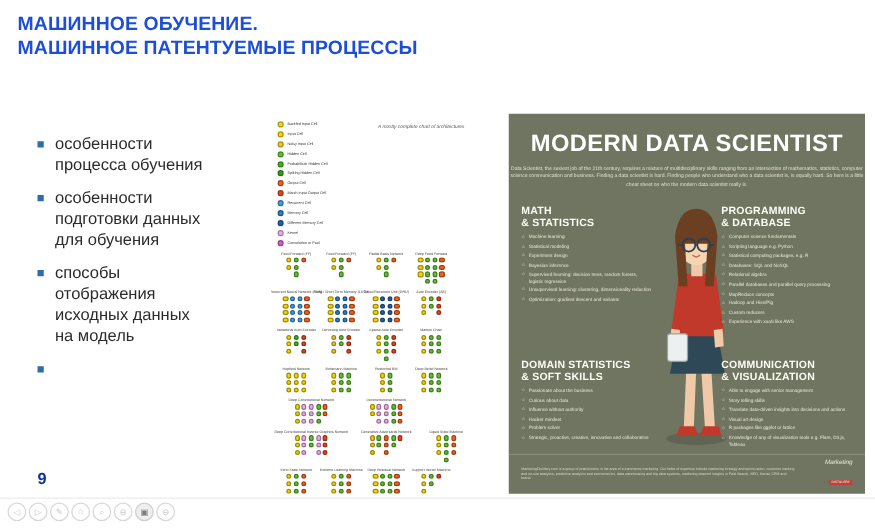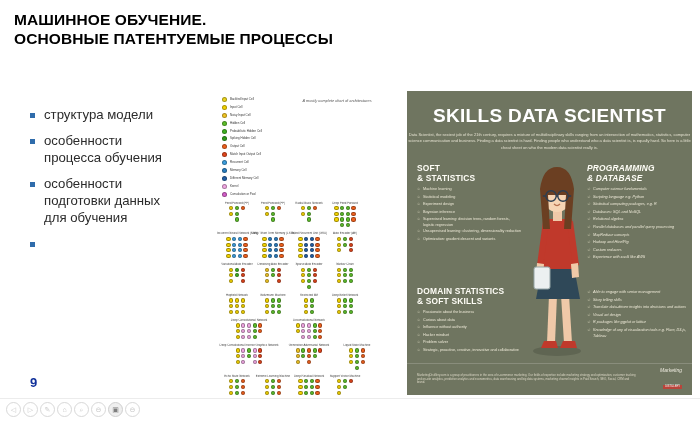--- a/index.html
+++ b/index.html
@@ -7,21 +7,21 @@
     width: 700px; height: 425px;
     background: #ffffff;
     font-family: "Liberation Sans", sans-serif;
     overflow: hidden;
   }
   #app { position: relative; width: 700px; height: 425px; background: #fff; }
 
   
   .title-block { position: absolute; left: 14px; top: 10px; width: 540px; }
   .title-line {
-    color: #000000; font-weight: bold; font-size: 15.5px;
+    color: #1d4ed8; font-weight: bold; font-size: 15.5px;
     letter-spacing: .1px; line-height: 19px; white-space: nowrap;
   }
 
   
   .logo { position: absolute; left: 586px; top: 24px; width: 106px; height: 44px;
           display: flex; align-items: center; gap: 6px; }
   .logo-mark { width: 40px; height: 40px; flex: 0 0 40px; }
   .logo-text { font-size: 9.5px; font-weight: bold; color: #16345e; line-height: 12px; }
 
   
@@ -68,21 +68,21 @@
     text-align: center; font-size: 19px; font-weight: bold; letter-spacing: .3px;
     margin-top: 14px; color: #ffffff;
   }
   .ds-intro {
     margin: 6px 16px 0 16px; font-size: 3.6px; line-height: 5.4px; text-align: center;
     color: #e3e0cf; transform: scale(1.12); transform-origin: top center;
   }
   .ds-cols { position: absolute; top: 72px; left: 0; width: 285px; }
   .ds-sec { position: absolute; width: 104px; }
   .ds-sec.left { left: 10px; }
-  .ds-sec.right { left: 180px; font-style: italic; }
+  .ds-sec.right { left: 170px; }
   .ds-sec.row2 { top: 123px; }
   .ds-h { font-size: 8.4px; font-weight: bold; line-height: 10px; color: #fefdf6;
           letter-spacing: .2px; }
   .ds-ul { margin-top: 4px; }
   .ds-li { display: flex; align-items: flex-start; margin-bottom: 2.6px; }
   .ds-star { font-size: 3.6px; line-height: 5px; color: #efe9cf; margin-right: 2.5px; }
   .ds-txt { font-size: 3.3px; line-height: 4.6px; color: #ece8d6;
             transform: scale(1.14); transform-origin: left top; width: 86px; }
 
   
@@ -112,36 +112,36 @@
             color: #c8c8c8; font-size: 7px; background: #fff; }
   .tb-btn.dark { background: #efefef; color: #7e7e7e; border-color: #cfcfcf; }
 </style>
 </head>
 <body>
 
 <div id="app">
 
   <div class="title-block">
     <div class="title-line">МАШИННОЕ ОБУЧЕНИЕ.</div>
-    <div class="title-line">ОСНОВНЫЕ ПАТЕНТУЕМЫЕ ПРОЦЕССЫ</div>
+    <div class="title-line">МАШИННОЕ ПАТЕНТУЕМЫЕ ПРОЦЕССЫ</div>
   </div>
 
 
   <div class="bullets">
       <div class="bullet">
         <span class="bullet-mark" style="background: rgb(47, 108, 171);"></span>
-        <span class="bullet-text">структура модели</span>
-      </div>
-      <div class="bullet">
-        <span class="bullet-mark" style="background: rgb(47, 108, 171);"></span>
         <span class="bullet-text">особенности<br>процесса обучения</span>
       </div>
       <div class="bullet">
         <span class="bullet-mark" style="background: rgb(47, 108, 171);"></span>
         <span class="bullet-text">особенности<br>подготовки данных<br>для обучения</span>
+      </div>
+      <div class="bullet">
+        <span class="bullet-mark" style="background: rgb(47, 108, 171);"></span>
+        <span class="bullet-text">способы<br>отображения<br>исходных данных<br>на модель</span>
       </div>
       <div class="bullet">
         <span class="bullet-mark" style="background: rgb(47, 108, 171);"></span>
       </div>
     </div>
 
   <div class="nn-poster">
     <div class="nn-head">
       <div class="nn-legend">
           <div class="legend-row">
@@ -753,21 +753,21 @@
             </div>
             <div class="nn-col">
               <span class="d" style="background: rgb(226, 69, 27);"></span>
             </div>
           </div>
         </div>
       </div>
   </div>
 
   <div class="ds">
-    <div class="ds-title">SKILLS DATA SCIENTIST</div>
+    <div class="ds-title">MODERN DATA SCIENTIST</div>
     <div class="ds-intro">Data Scientist, the sexiest job of the 21th century, requires a mixture of multidisciplinary skills ranging from an intersection of mathematics, statistics, computer science communication and business. Finding a data scientist is hard. Finding people who understand who a data scientist is, is equally hard. So here is a little cheat sheet on who the modern data scientist really is.</div>
 
     <div class="person">
       <svg viewBox="0 0 54 205" width="54" height="205">
         <ellipse cx="27" cy="196" rx="24" ry="5" fill="#5f6552"></ellipse>
 
         <path d="M19 140 l-2 48 h8 l2-48z" fill="#f0c9a8"></path>
         <path d="M31 140 l3 48 h8 l-3-48z" fill="#f0c9a8"></path>
 
         <path d="M14 186 h12 l2 7 h-17 z" fill="#c0392b"></path>
@@ -794,21 +794,21 @@
         <circle cx="33" cy="41" r="5.2" fill="none" stroke="#2c3e50" stroke-width="1.4"></circle>
         <path d="M26 41 h2" stroke="#2c3e50" stroke-width="1.4"></path>
         <path d="M15.8 41 h-3 M38.2 41 h3" stroke="#2c3e50" stroke-width="1.4"></path>
 
         <path d="M24 49 q3 3 6 0" fill="none" stroke="#b5714f" stroke-width="1.2"></path>
       </svg>
     </div>
 
     <div class="ds-cols">
         <div class="ds-sec left ">
-          <div class="ds-h"><span>SOFT</span><br><span>&amp; STATISTICS</span></div>
+          <div class="ds-h"><span>MATH</span><br><span>&amp; STATISTICS</span></div>
           <div class="ds-ul">
             <div class="ds-li">
               <span class="ds-star">☆</span>
               <span class="ds-txt">Machine learning</span>
             </div>
             <div class="ds-li">
               <span class="ds-star">☆</span>
               <span class="ds-txt">Statistical modeling</span>
             </div>
             <div class="ds-li">
@@ -901,20 +901,21 @@
               <span class="ds-star">☆</span>
               <span class="ds-txt">Problem solver</span>
             </div>
             <div class="ds-li">
               <span class="ds-star">☆</span>
               <span class="ds-txt">Strategic, proactive, creative, innovative and collaborative</span>
             </div>
           </div>
         </div>
         <div class="ds-sec right row2">
+          <div class="ds-h"><span>COMMUNICATION</span><br><span>&amp; VISUALIZATION</span></div>
           <div class="ds-ul">
             <div class="ds-li">
               <span class="ds-star">☆</span>
               <span class="ds-txt">Able to engage with senior management</span>
             </div>
             <div class="ds-li">
               <span class="ds-star">☆</span>
               <span class="ds-txt">Story telling skills</span>
             </div>
             <div class="ds-li">

